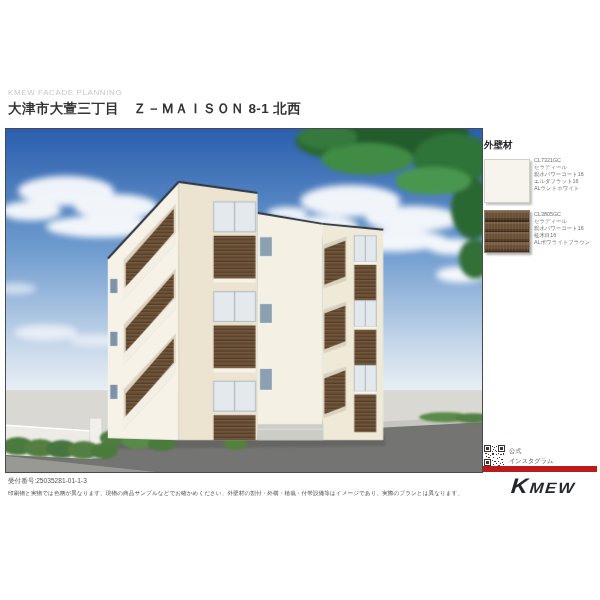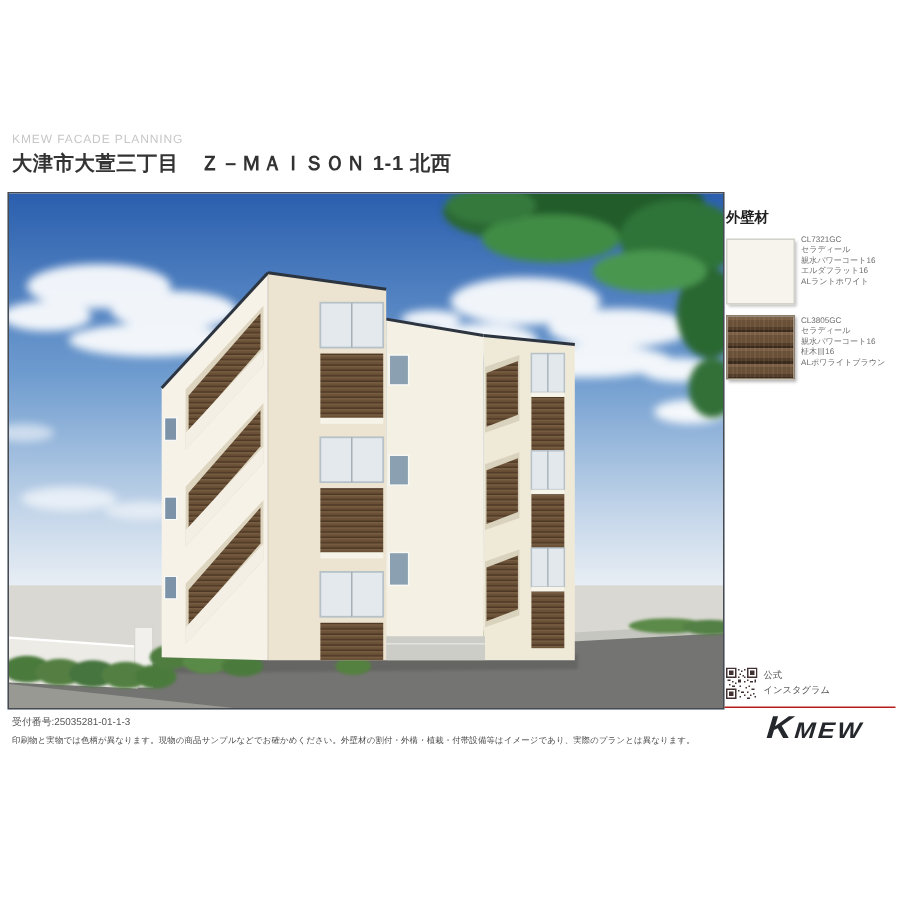--- a/index.html
+++ b/index.html
@@ -7,21 +7,21 @@
     width:600px;height:600px;position:relative;background:#ffffff;overflow:hidden;
     font-family:"Liberation Sans","DejaVu Sans",sans-serif;
   }
   .brand-line{position:absolute;left:8px;top:88px;font-size:8px;color:#c7c7c7;letter-spacing:.6px;text-align:right;}
   .page-title{position:absolute;left:8px;top:100px;font-size:13.5px;font-weight:600;color:#333;letter-spacing:.4px;white-space:nowrap;}
   #render{
     position:absolute;left:5px;top:128px;width:478px;height:345px;
     border:1px solid #474b51;box-sizing:border-box;background:#cfe0ef;
   }
   #render svg{display:block;width:100%;height:100%;}
-  #panel{position:absolute;left:483px;top:131px;width:114px;height:341px;border-bottom:1px solid #b91c1c;box-sizing:border-box;}
+  #panel{position:absolute;left:483px;top:131px;width:114px;height:341px;border-bottom:6px solid #b91c1c;box-sizing:border-box;}
   .panel-heading{position:absolute;left:1px;top:8px;font-size:9.5px;font-weight:700;color:#1f1f1f;}
   .swatch{position:absolute;left:1px;width:46px;box-sizing:border-box;}
   .swatch-white{top:28px;height:44px;background:#f6f4ec;border:1px solid #d2d2ca;box-shadow:1.5px 1.5px 2px rgba(0,0,0,.25);}
   .swatch-wood{top:79px;height:43px;border:1px solid #8f816d;box-shadow:1.5px 1.5px 2px rgba(0,0,0,.3);
     background:
       repeating-linear-gradient(90deg, rgba(255,255,255,.05) 0 1px, rgba(0,0,0,0) 1px 3px),
       repeating-linear-gradient(to bottom, #7b6045 0 2px, #6a5037 2px 7px, #523d29 7px 9px, #3a2a1c 9px 10.5px);}
   .mat-lines{position:absolute;left:51px;font-size:5.4px;color:#6e6e6e;line-height:7px;white-space:nowrap;}
   .mat-1{top:26px;}
   .mat-2{top:80px;}
@@ -32,21 +32,21 @@
   .kmew-logo{
     position:absolute;left:512px;top:474px;font-size:21px;font-weight:700;font-style:italic;
     font-variant:small-caps;letter-spacing:1.5px;color:#24282d;
     transform:scaleX(1.12) skewX(-4deg);transform-origin:left top;
   }
 </style>
 </head>
 <body>
 
 <div class="brand-line">KMEW FACADE PLANNING</div>
-<div class="page-title">大津市大萱三丁目　Ｚ－ＭＡＩＳＯＮ 1-1 北西</div>
+<div class="page-title">大津市大萱三丁目　Ｚ－ＭＡＩＳＯＮ 8-1 北西</div>
 
 <div id="render">
   <svg viewBox="0 0 477 344" preserveAspectRatio="none">
     <defs>
       <linearGradient id="sky" x1="0" y1="0" x2="0" y2="1">
         <stop offset="0" stop-color="#2b5fae"></stop>
         <stop offset="0.45" stop-color="#6f9ccf"></stop>
         <stop offset="0.8" stop-color="#c6d7ea"></stop>
         <stop offset="1" stop-color="#eef2f6"></stop>
       </linearGradient>

